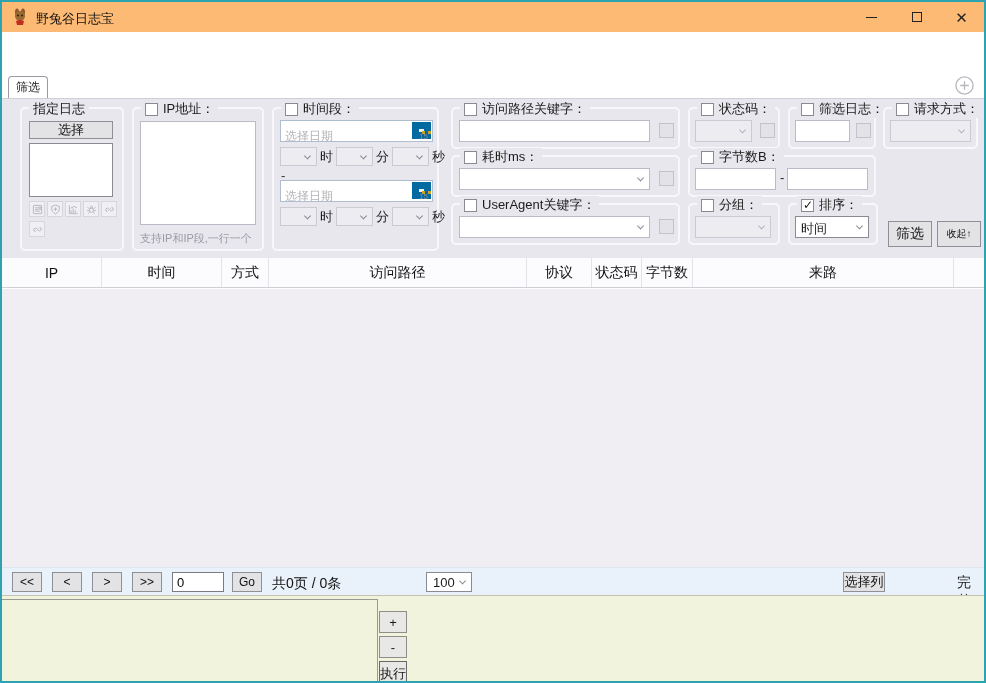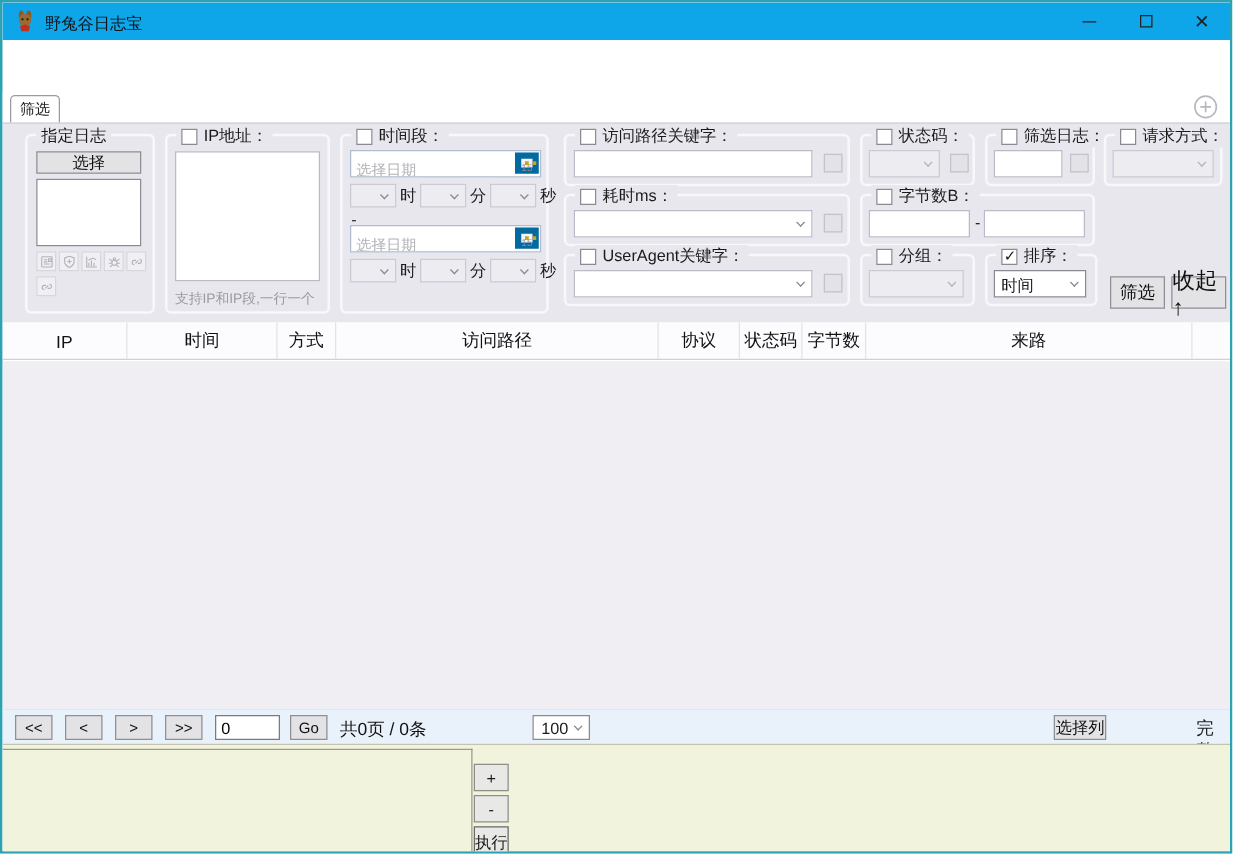--- a/index.html
+++ b/index.html
@@ -1,21 +1,21 @@
 <!DOCTYPE html>
 <html><head>
 <meta charset="utf-8">
 <style>
   * { margin:0; padding:0; box-sizing:border-box; }
   html,body { width:986px; height:683px; }
   body { font-family:"Liberation Sans","DejaVu Sans",sans-serif; font-size:13px; color:#1a1a1a; background:#fff; }
   .window { position:relative; width:986px; height:683px; border:2px solid #2da3b2; background:#fff; overflow:hidden; }
 
   
-  .titlebar { position:absolute; left:0; top:0; width:100%; height:30px; background:#0ea5e9; }
+  .titlebar { position:absolute; left:0; top:0; width:100%; height:30px; background:#fdba74; }
   .app-icon { position:absolute; left:9px; top:6px; width:18px; height:18px; }
   .title-text { position:absolute; left:34px; top:8px; font-size:13px; color:#111; }
   .win-btn { position:absolute; top:0; width:45px; height:30px; display:flex; align-items:center; justify-content:center; cursor:default; }
   .wb-min { right:90px; } .wb-max { right:45px; } .wb-close { right:0; }
   .glyph-min { width:11px; height:1px; background:#222; }
   .glyph-max { width:10px; height:10px; border:1px solid #222; }
   .glyph-close { font-size:15px; color:#222; line-height:1; }
 
   
   .navbar { position:absolute; left:0; top:30px; width:100%; height:40px; background:#fff; border-bottom:1px solid #d9d9d9; }
@@ -41,21 +41,21 @@
   .combo { position:relative; background:#fff; border:1px solid #b9bcc6; }
   .combo.dis { background:#ececf1; border-color:#cacad2; }
   .car { position:absolute; right:6px; top:50%; width:5px; height:5px; border-right:1px solid #8a8a94; border-bottom:1px solid #8a8a94; transform:translateY(-70%) rotate(45deg); }
   .combo.dis .car { border-color:#b4b4bc; }
   .sq-btn { width:15px; height:15px; background:#e3e3e7; border:1px solid #c2c2ca; }
   .icon-btn { width:16px; height:16px; background:#f0eff3; border:1px solid #d6d6dc; display:inline-flex; align-items:center; justify-content:center; }
   .hint { position:absolute; font-size:11px; color:#9a9aa2; }
   .date-wrap { position:relative; }
   .date-inp { width:100%; height:100%; border:1px solid #aebdd0; background:#fff; font-size:12px; padding:12px 24px 2px 4px; color:#333; font-family:inherit; }
   .date-inp::placeholder { color:#b3b3b8; }
-  .cal-btn { position:absolute; right:2px; top:2px; width:19px; height:17px; border:5px solid #0369a1; background:#f4f4f7; font-size:8px; color:#8a8a94; text-align:right; line-height:15px; }
+  .cal-btn { position:absolute; right:2px; top:2px; width:19px; height:17px; border:7px solid #0369a1; background:#f4f4f7; font-size:8px; color:#8a8a94; text-align:right; line-height:15px; }
   .cal-btn::before { content:""; position:absolute; left:3px; top:2px; width:3px; height:3px; background:#c9a227; }
   .cal-btn::after { content:""; position:absolute; left:9px; top:2px; width:3px; height:3px; background:#c9a227; }
   .time-row { position:absolute; display:flex; align-items:center; gap:3px; font-size:13px; }
   .time-sel { position:relative; width:37px; height:19px; background:#ececf1; border:1px solid #cacad2; }
 
   
   .thead { position:absolute; left:0; top:256px; width:100%; height:30px; background:#fcfcfe; border-bottom:1px solid #cfcfd6; display:flex; }
   .th { border-right:1px solid #e2e2e8; display:flex; align-items:center; justify-content:center; font-size:14px; color:#111; }
   .tbody { position:absolute; left:0; top:287px; width:100%; height:278px; background:#f0eef3; }
 
@@ -302,21 +302,21 @@
           <span class="cb checked"></span>
           <span>排序：</span>
         </div>
       <div class="combo" style="position:absolute; left:5px; top:11px; width:74px; height:22px; border-color:#8a8a92;">
         <span style="position:absolute; left:5px; top:3px; font-size:13px;">时间</span>
         <span class="car"></span>
       </div>
     </div>
 
     <div class="btn" style="position:absolute; left:886px; top:122px; width:44px; height:26px; font-size:14px;">筛选</div>
-    <div class="btn" style="position:absolute; left:935px; top:122px; width:44px; height:26px; font-size:18px;">收起↑</div>
+    <div class="btn" style="position:absolute; left:935px; top:122px; width:44px; height:26px; font-size:10px;">收起↑</div>
   </div>
 
   <div class="thead">
     <div class="th" style="width:100px;">IP</div>
     <div class="th" style="width:120px;">时间</div>
     <div class="th" style="width:47px;">方式</div>
     <div class="th" style="width:258px;">访问路径</div>
     <div class="th" style="width:65px;">协议</div>
     <div class="th" style="width:50px;">状态码</div>
     <div class="th" style="width:51px;">字节数</div>

